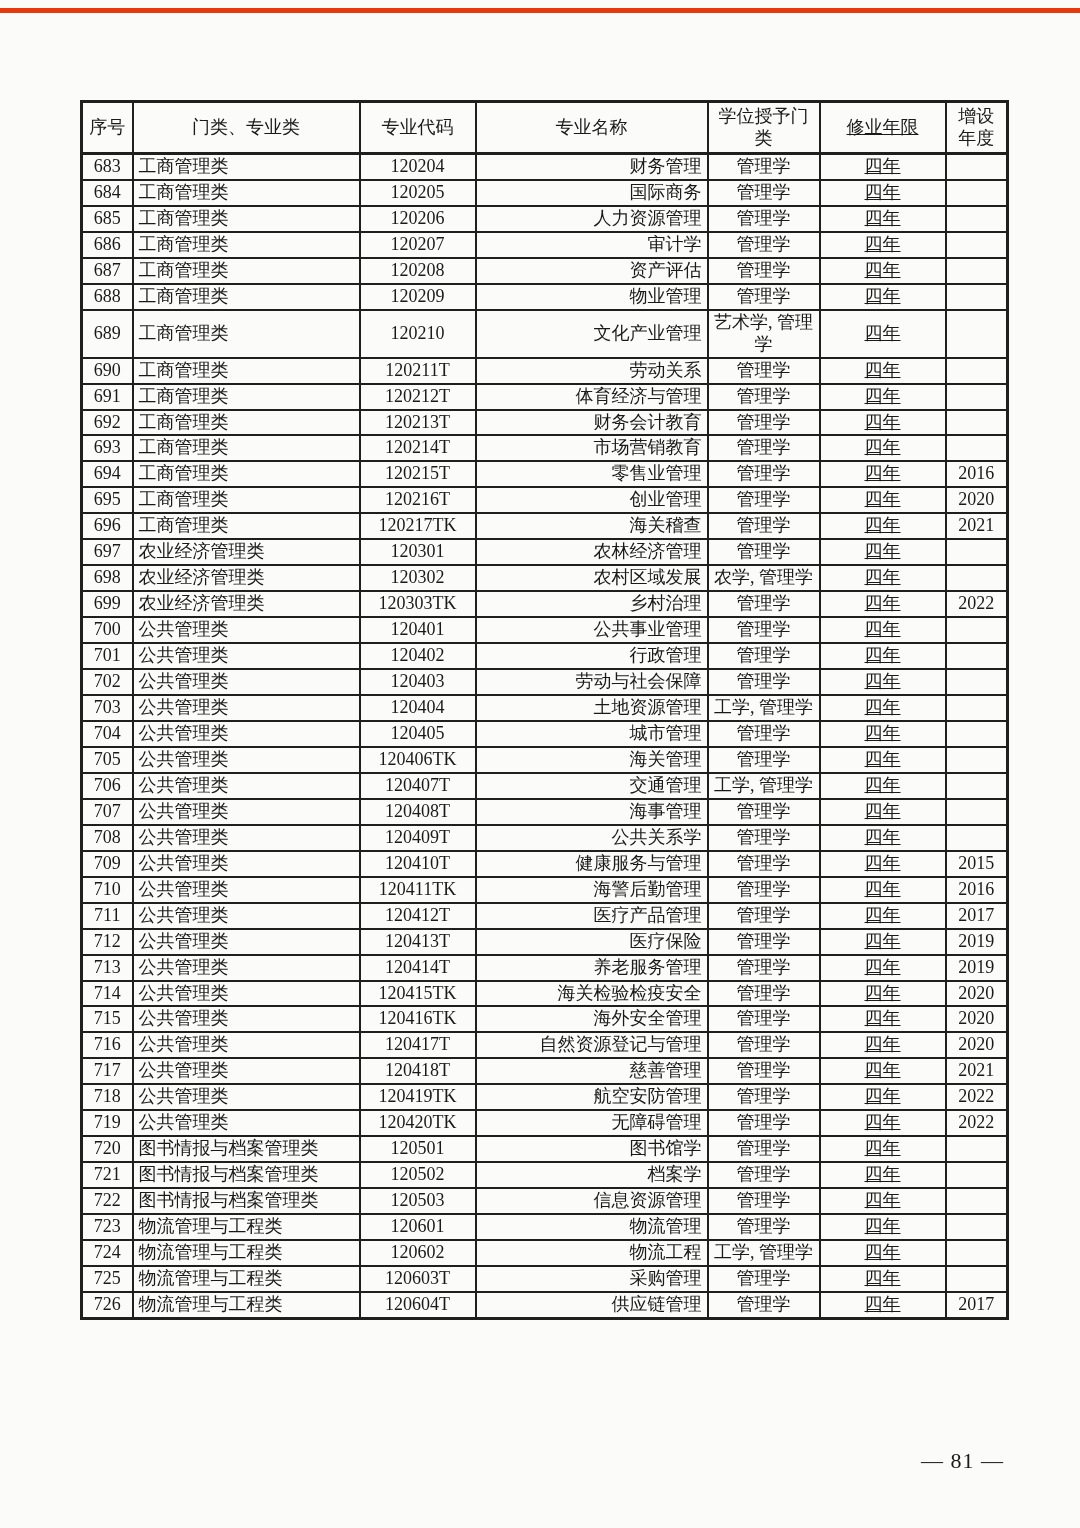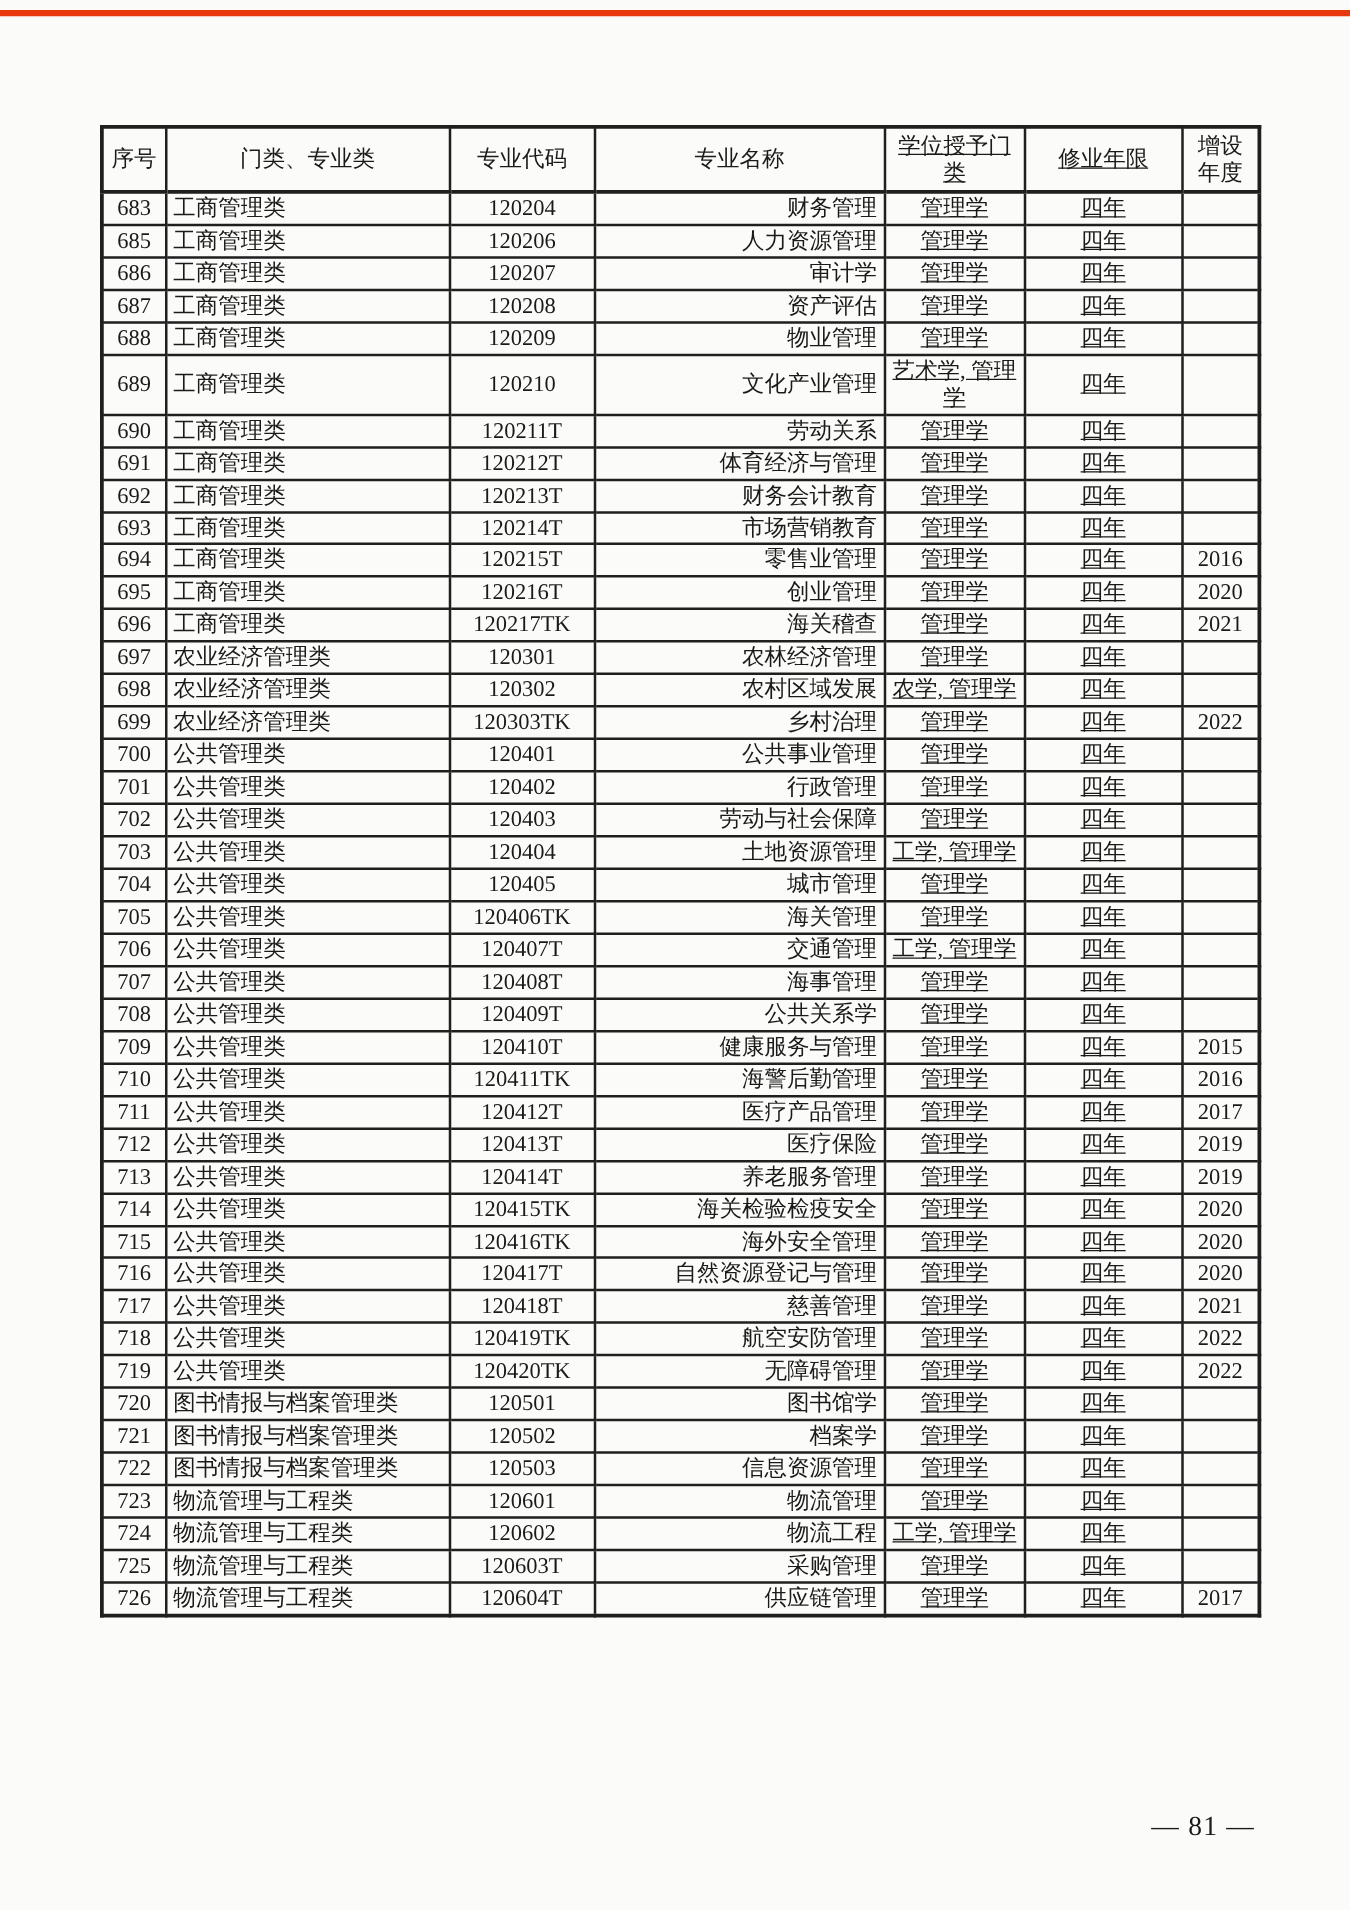--- a/index.html
+++ b/index.html
@@ -39,21 +39,21 @@
     text-align: center;
     vertical-align: middle;
     height: 52px;
     border-bottom-width: 3px;
   }
   table.majors td { height: 24px; vertical-align: middle; }
   .col-no       { width: 51px; }
   .col-category { width: 227px; }
   .col-code     { width: 116px; }
   .col-name     { width: 232px; }
-  .col-degree   { width: 112px; text-decoration: underline; }
+  .col-degree   { width: 112px; }
   .col-years    { width: 126px; text-decoration: underline; }
   .col-added    { width: 62px; }
   td.col-no      { text-align: center; }
   td.col-category{ text-align: left; }
   td.col-code    { text-align: center; }
   td.col-name    { text-align: right; }
   td.col-degree  { text-align: center; }
   td.col-years   { text-align: center; }
   td.col-added   { text-align: center; }
   .page-number {
@@ -95,20 +95,29 @@
       <tr>
         <td class="col-no">683</td>
         <td class="col-category">工商管理类</td>
         <td class="col-code">120204</td>
         <td class="col-name">财务管理</td>
         <td class="col-degree">管理学</td>
         <td class="col-years">四年</td>
         <td class="col-added"></td>
       </tr>
       <tr>
+        <td class="col-no">684</td>
+        <td class="col-category">工商管理类</td>
+        <td class="col-code">120205</td>
+        <td class="col-name">国际商务</td>
+        <td class="col-degree">管理学</td>
+        <td class="col-years">四年</td>
+        <td class="col-added"></td>
+      </tr>
+      <tr>
         <td class="col-no">685</td>
         <td class="col-category">工商管理类</td>
         <td class="col-code">120206</td>
         <td class="col-name">人力资源管理</td>
         <td class="col-degree">管理学</td>
         <td class="col-years">四年</td>
         <td class="col-added"></td>
       </tr>
       <tr>
         <td class="col-no">686</td>

